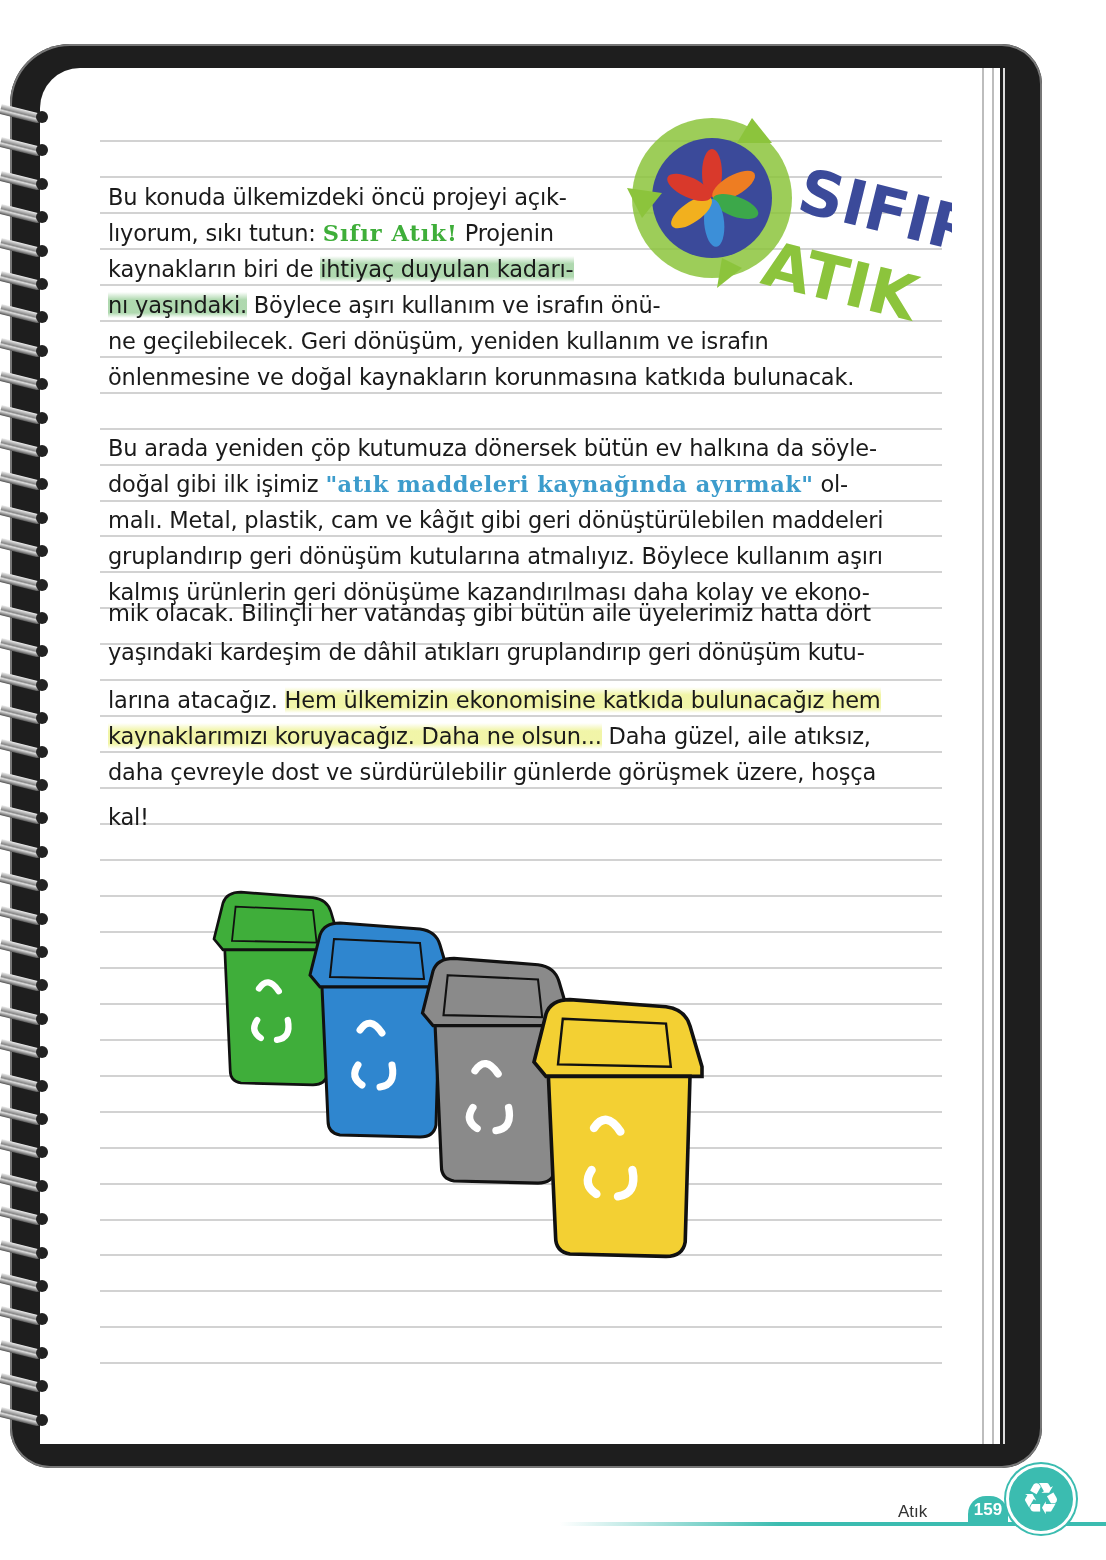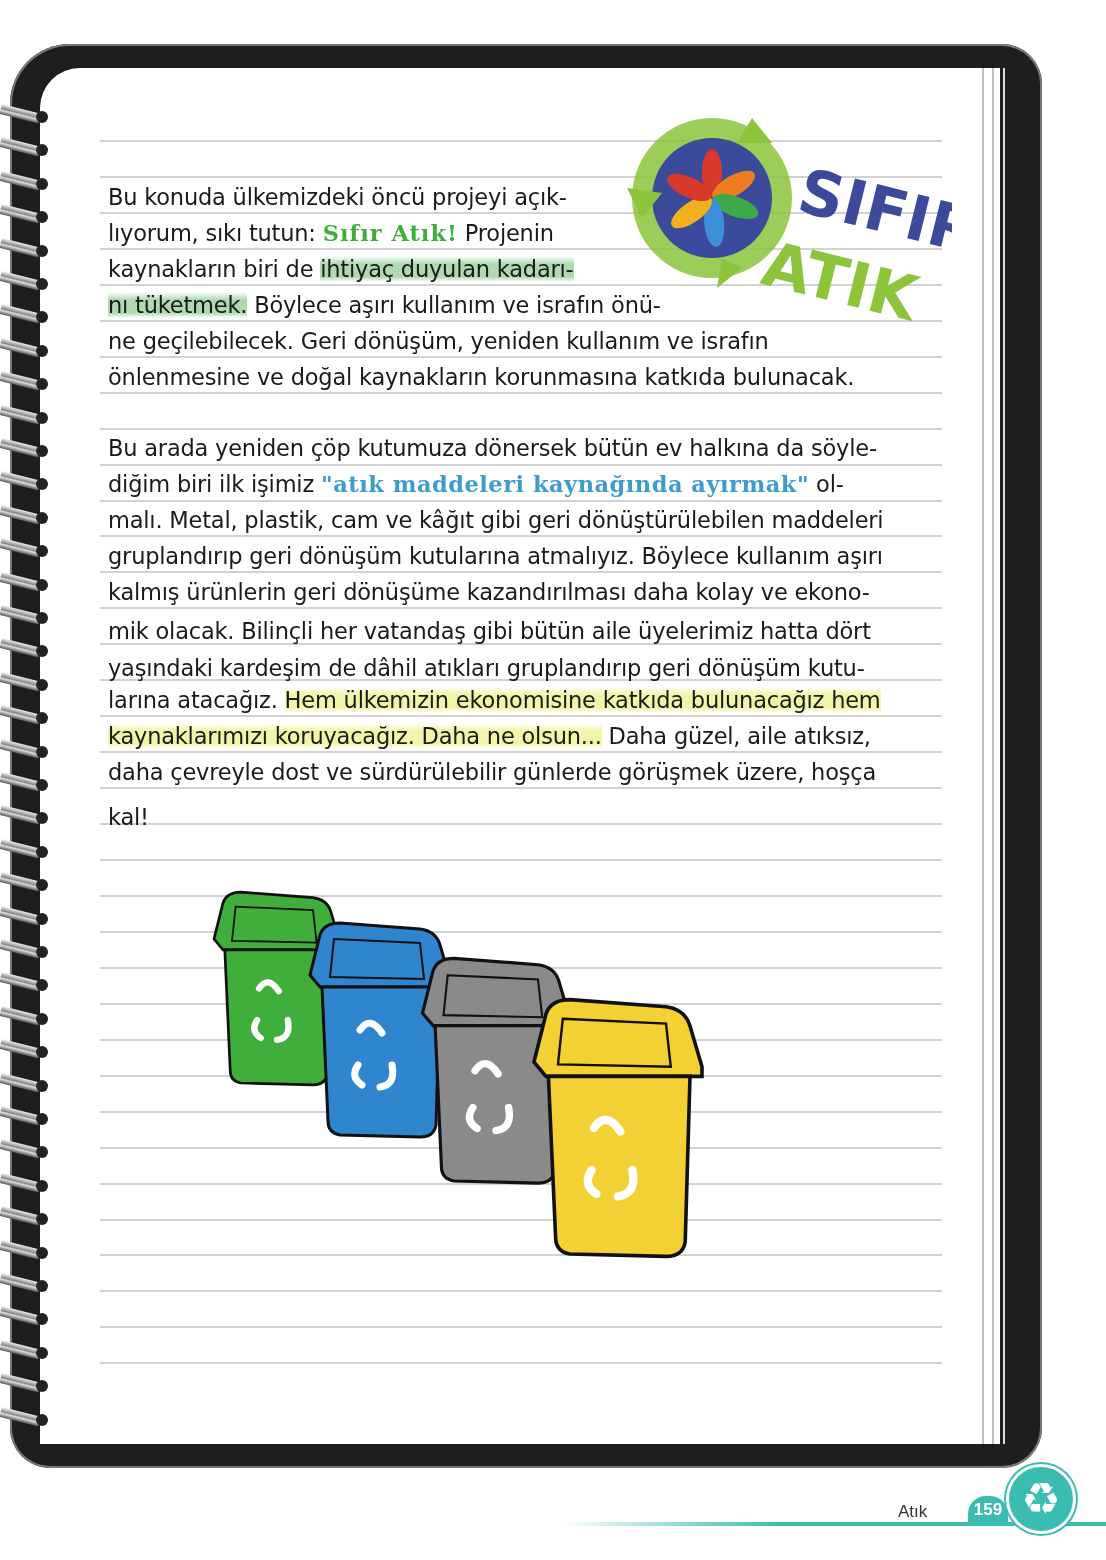--- a/index.html
+++ b/index.html
@@ -252,33 +252,33 @@
     </g>
   </g>
   <text x="178" y="118" font-family="DejaVu Sans, sans-serif" font-weight="bold" font-size="62" fill="#3b4a9a" transform="rotate(14 240 90)">SIFIR</text>
   <text x="140" y="190" font-family="DejaVu Sans, sans-serif" font-weight="bold" font-size="62" fill="#8cc43c" transform="rotate(14 200 170)">ATIK</text>
 </svg>
 
 <div class="text" id="p1" style="top:180px">
     <div class="line" style="top: 0px;"><span>Bu konuda ülkemizdeki öncü projeyi açık-</span></div>
     <div class="line" style="top: 35.95px;"><span>lıyorum, sıkı tutun: </span><span class="sifir-inline">Sıfır Atık!</span><span> Projenin</span></div>
     <div class="line" style="top: 71.9px;"><span>kaynakların biri de </span><span class="hl-green">ihtiyaç duyulan kadarı-</span></div>
-    <div class="line" style="top: 107.85px;"><span class="hl-green">nı tüketmek.</span><span> Böylece aşırı kullanım ve israfın önü-</span></div>
+    <div class="line" style="top: 107.85px;"><span class="hl-green">nı yaşındaki.</span><span> Böylece aşırı kullanım ve israfın önü-</span></div>
     <div class="line" style="top: 143.8px;"><span>ne geçilebilecek. Geri dönüşüm, yeniden kullanım ve israfın</span></div>
     <div class="line" style="top: 179.75px;"><span>önlenmesine ve doğal kaynakların korunmasına katkıda bulunacak.</span></div>
   </div>
 
 <div class="text" id="p2" style="top:431px">
     <div class="line" style="top: 0px;"><span>Bu arada yeniden çöp kutumuza dönersek bütün ev halkına da söyle-</span></div>
-    <div class="line" style="top: 35.95px;"><span>diğim biri ilk işimiz </span><span class="blue-quote">"atık maddeleri kaynağında ayırmak"</span><span> ol-</span></div>
+    <div class="line" style="top: 35.95px;"><span>doğal gibi ilk işimiz </span><span class="blue-quote">"atık maddeleri kaynağında ayırmak"</span><span> ol-</span></div>
     <div class="line" style="top: 71.9px;"><span>malı. Metal, plastik, cam ve kâğıt gibi geri dönüştürülebilen maddeleri</span></div>
     <div class="line" style="top: 107.85px;"><span>gruplandırıp geri dönüşüm kutularına atmalıyız. Böylece kullanım aşırı</span></div>
     <div class="line" style="top: 143.8px;"><span>kalmış ürünlerin geri dönüşüme kazandırılması daha kolay ve ekono-</span></div>
-    <div class="line" style="top: 183px;"><span>mik olacak. Bilinçli her vatandaş gibi bütün aile üyelerimiz hatta dört</span></div>
-    <div class="line" style="top: 220px; text-align: right;"><span>yaşındaki kardeşim de dâhil atıkları gruplandırıp geri dönüşüm kutu-</span></div>
+    <div class="line" style="top: 165px;"><span>mik olacak. Bilinçli her vatandaş gibi bütün aile üyelerimiz hatta dört</span></div>
+    <div class="line" style="top: 204px; text-align: right;"><span>yaşındaki kardeşim de dâhil atıkları gruplandırıp geri dönüşüm kutu-</span></div>
     <div class="line" style="top: 251.65px;"><span>larına atacağız. </span><span class="hl-yellow">Hem ülkemizin ekonomisine katkıda bulunacağız hem</span></div>
     <div class="line" style="top: 287.6px;"><span class="hl-yellow">kaynaklarımızı koruyacağız. Daha ne olsun...</span><span> Daha güzel, aile atıksız,</span></div>
     <div class="line" style="top: 323.55px;"><span>daha çevreyle dost ve sürdürülebilir günlerde görüşmek üzere, hoşça</span></div>
     <div class="line" style="top: 369px;"><span>kal!</span></div>
   </div>
 
 <svg style="position:absolute;left:200px;top:880px" width="580" height="400" viewBox="0 0 580 400">
   <defs>
     <g id="bin">
       <path d="M10 60 L20 20 Q24 8 40 8 L120 14 Q136 16 140 30 L150 64 L150 72 L20 72 Z" stroke="#111" stroke-width="3"></path>

